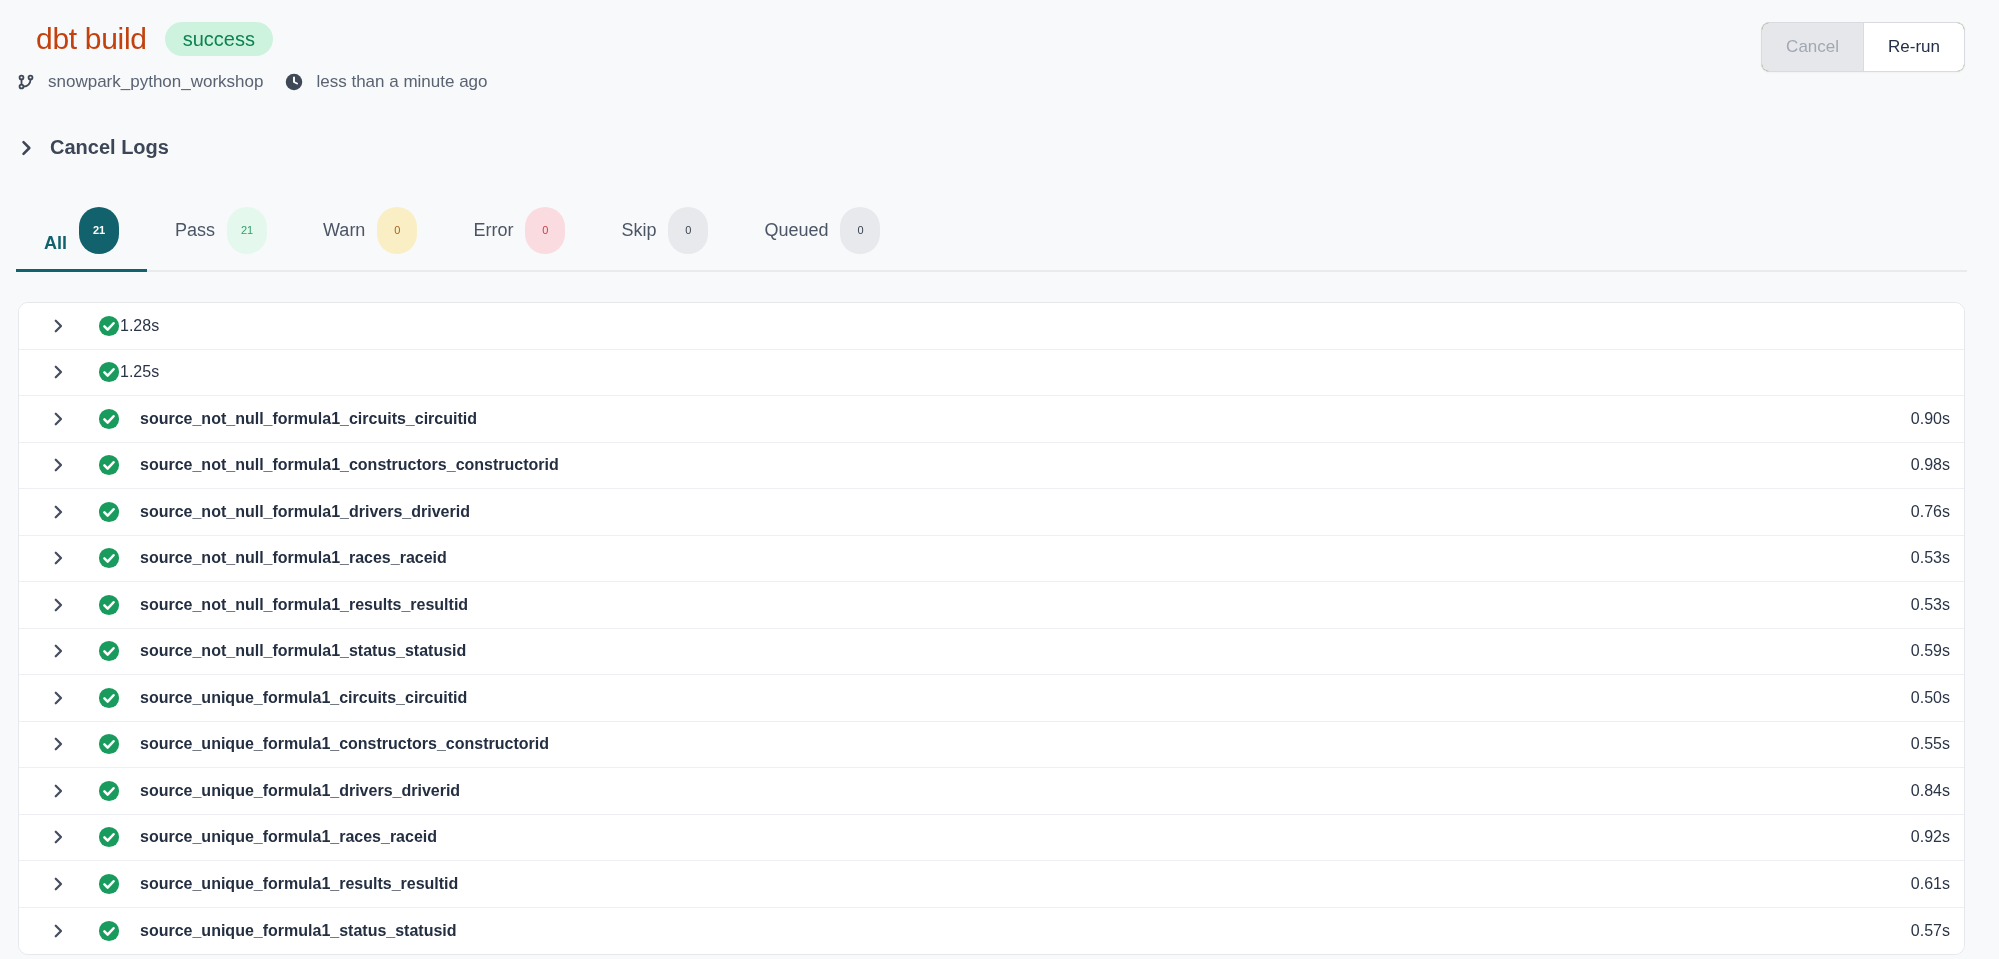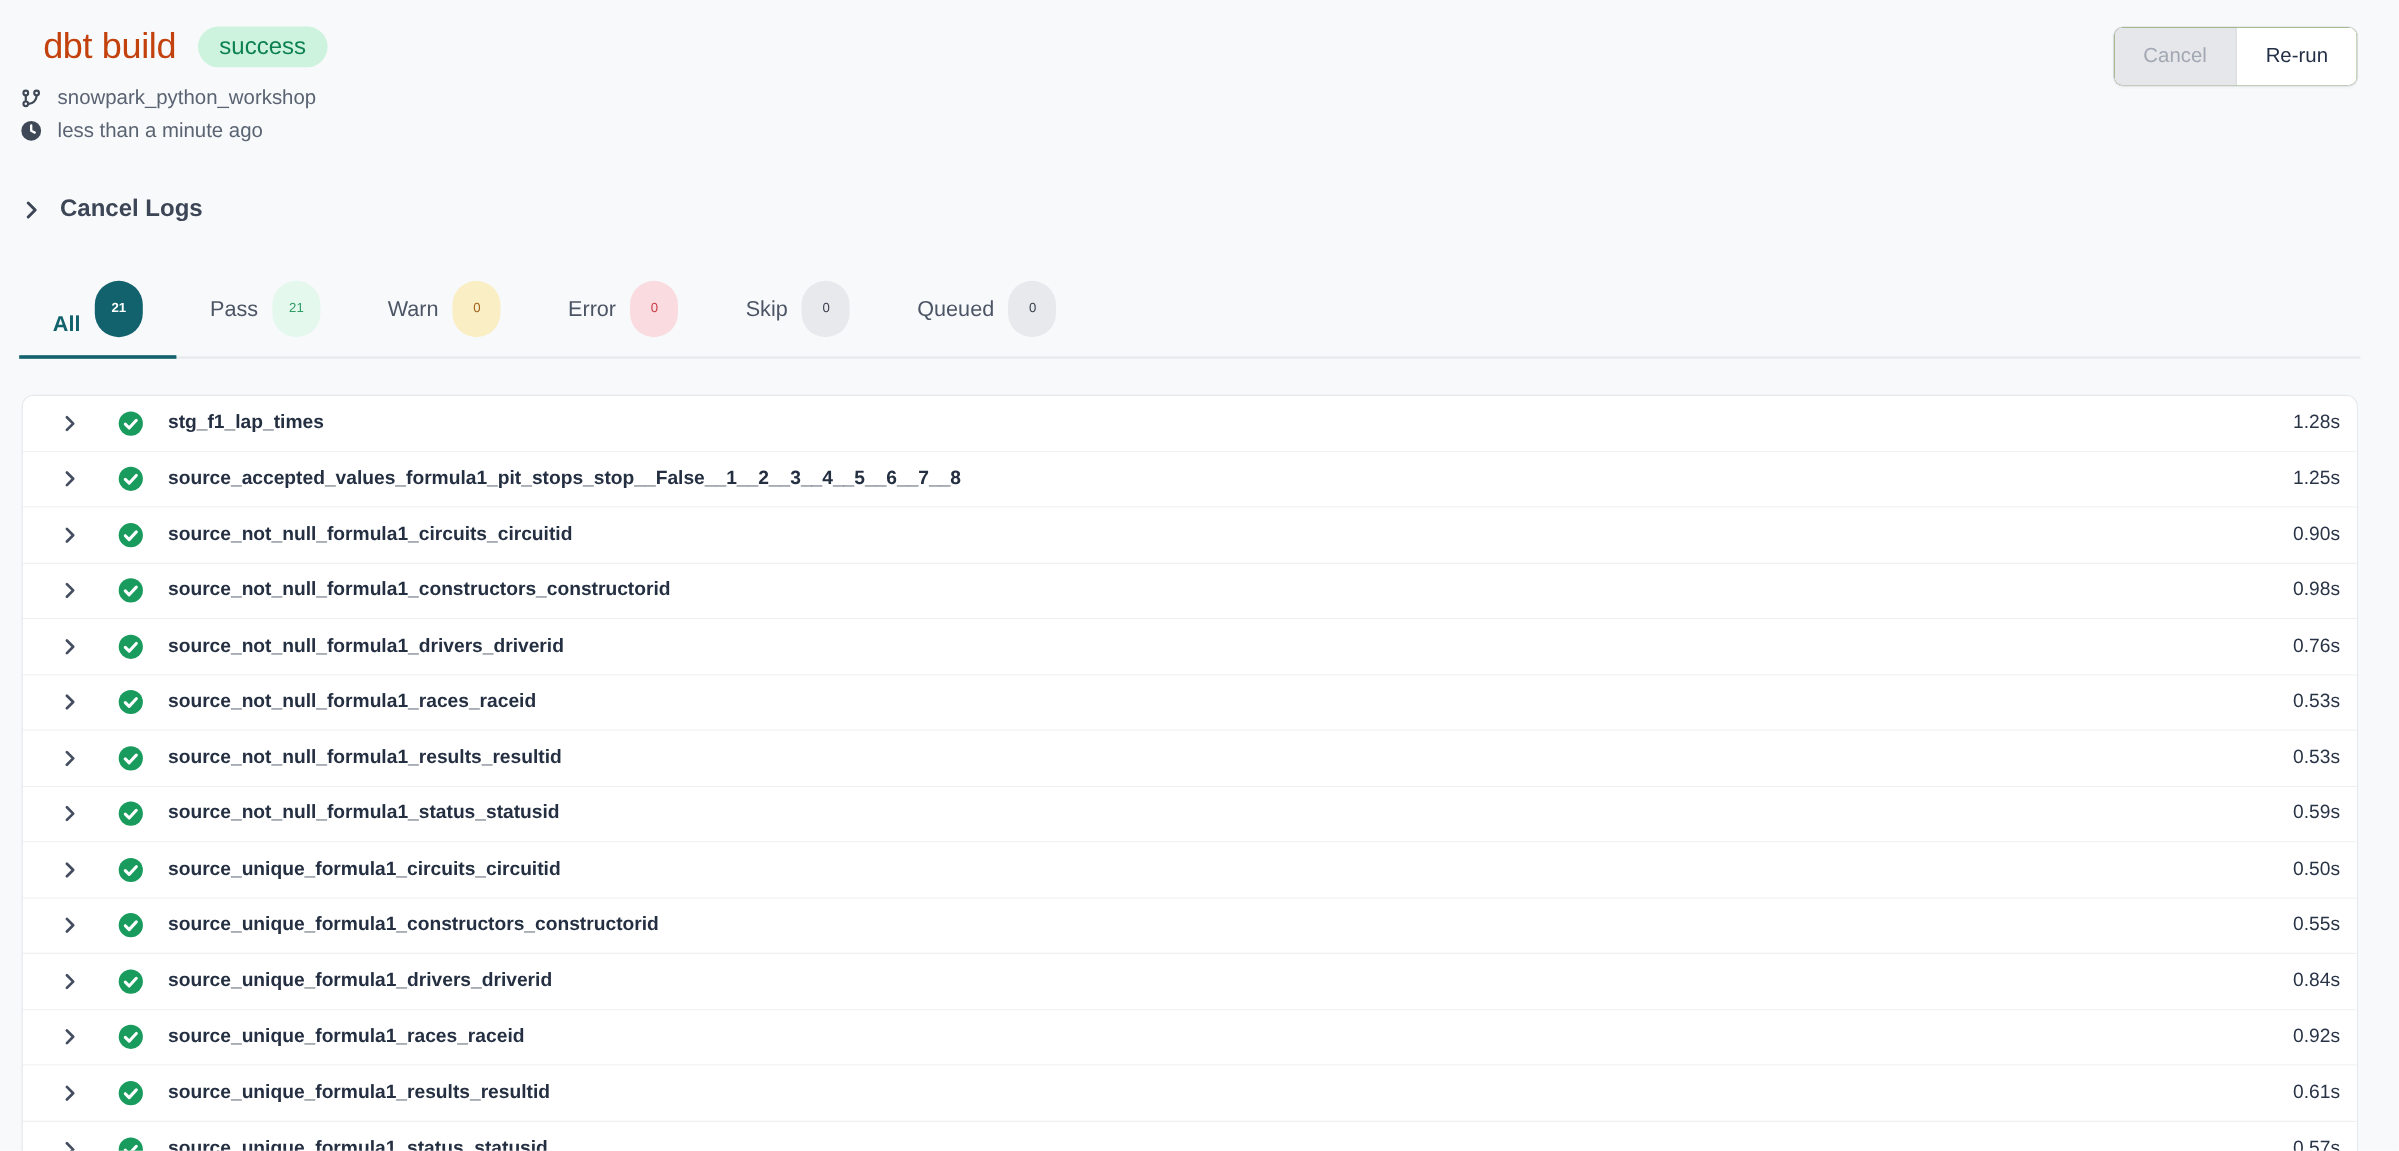--- a/index.html
+++ b/index.html
@@ -32,21 +32,21 @@
 
   
   .header{position:relative;padding:22px 34px 0 16px;}
   .title-row{display:flex;align-items:center;gap:18px;}
   .page-title{font-size:30px;font-weight:400;color:#c2410c;letter-spacing:-0.3px;margin-left:20px;}
   .status-pill{
     background:var(--success-bg);color:var(--success-text);
     font-size:20px;font-weight:400;
     padding:7px 18px;border-radius:999px;line-height:1;
   }
-  .meta{margin-top:16px;display:flex;flex-direction:column;gap:7px;}
+  .meta{margin-top:16px;display:flex;gap:21px;}
   .meta-row{display:flex;align-items:center;gap:12px;color:var(--text-muted);font-size:17px;}
   .meta-row .ic{display:inline-flex;width:20px;height:20px;align-items:center;justify-content:center;color:#3f4856;}
 
   .header-actions{
     position:absolute;top:22px;right:34px;
     display:flex;border:1px solid var(--btn-border);border-radius:8px;
     overflow:hidden;background:#4d7c0f;box-shadow:0 1px 2px rgba(30,40,60,.04);
   }
   .btn{font-size:17px;padding:0 24px;height:48px;line-height:48px;border:none;cursor:pointer;
        font-family:inherit;}
@@ -202,37 +202,35 @@
       <svg width="18" height="18" viewBox="0 0 24 24" fill="none" stroke="currentColor" stroke-width="3" stroke-linecap="round" stroke-linejoin="round">
             <polyline points="9 5 16 12 9 19"></polyline>
           </svg>
     </button>
     <span class="row-check">
       <svg width="22" height="22" viewBox="0 0 24 24">
             <circle cx="12" cy="12" r="11" fill="#189b5c"></circle>
             <polyline points="7 12.5 10.5 16 17 9" fill="none" stroke="#fff" stroke-width="2.8" stroke-linecap="round" stroke-linejoin="round"></polyline>
           </svg>
     </span>
-    <span class="row-name">stg_f1_lap_times</span>
     <span class="row-duration">1.28s</span>
   </div>
 
   <div class="row">
     <button class="row-expand">
       <svg width="18" height="18" viewBox="0 0 24 24" fill="none" stroke="currentColor" stroke-width="3" stroke-linecap="round" stroke-linejoin="round">
             <polyline points="9 5 16 12 9 19"></polyline>
           </svg>
     </button>
     <span class="row-check">
       <svg width="22" height="22" viewBox="0 0 24 24">
             <circle cx="12" cy="12" r="11" fill="#189b5c"></circle>
             <polyline points="7 12.5 10.5 16 17 9" fill="none" stroke="#fff" stroke-width="2.8" stroke-linecap="round" stroke-linejoin="round"></polyline>
           </svg>
     </span>
-    <span class="row-name">source_accepted_values_formula1_pit_stops_stop__False__1__2__3__4__5__6__7__8</span>
     <span class="row-duration">1.25s</span>
   </div>
 
   <div class="row">
     <button class="row-expand">
       <svg width="18" height="18" viewBox="0 0 24 24" fill="none" stroke="currentColor" stroke-width="3" stroke-linecap="round" stroke-linejoin="round">
             <polyline points="9 5 16 12 9 19"></polyline>
           </svg>
     </button>
     <span class="row-check">

